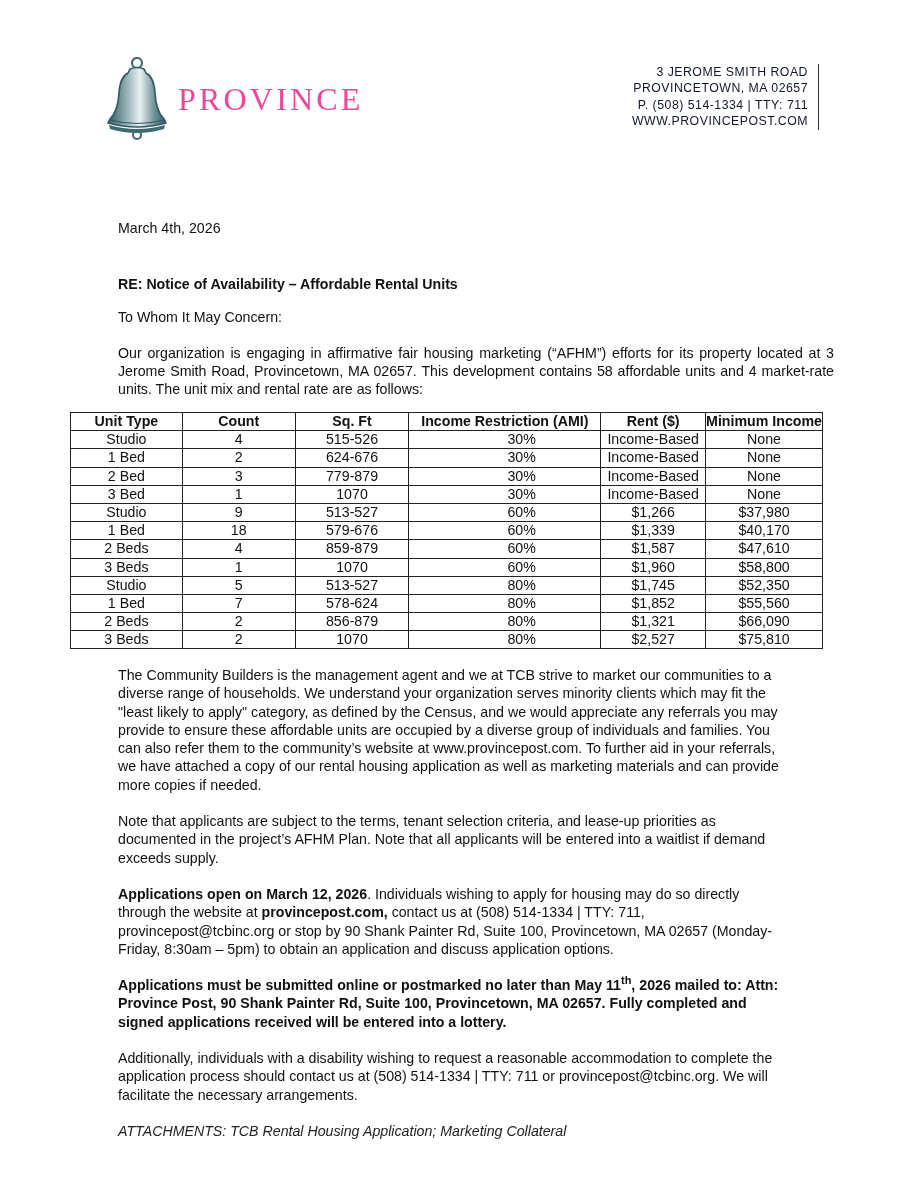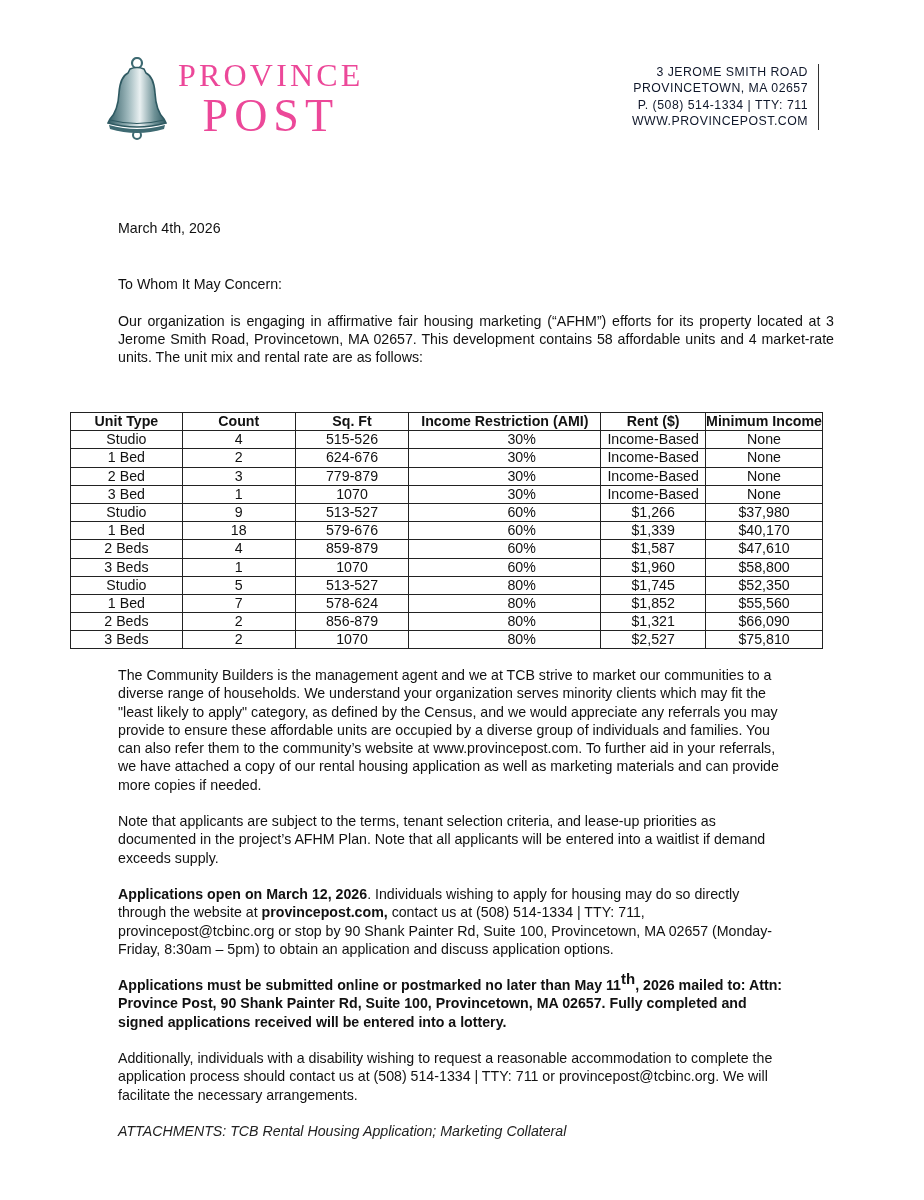--- a/index.html
+++ b/index.html
@@ -45,21 +45,21 @@
       position: absolute;
       left: 118px; top: 219px;
       width: 720px;
     }
     .date { margin-bottom: 38px; }
     .re { font-weight: bold; margin-bottom: 14px; }
     .salutation { margin-bottom: 18px; }
     p.para { margin-bottom: 18px; }
     p.justify { text-align: justify; width: 716px; }
     p.narrow { width: 670px; }
-    sup { font-size: 15px; line-height: 0; vertical-align: super; text-align: center; }
+    sup { font-size: 11px; line-height: 0; vertical-align: super; text-align: center; }
     a.link { color: inherit; text-decoration: none; }
     .attachments { font-style: italic; color: #222; margin-top: 2px; }
     
     table.units {
       position: absolute;
       left: 70px; top: 412px;
       width: 753px;
       border-collapse: collapse;
       font-size: 14.2px;
       line-height: 17px;
@@ -97,33 +97,33 @@
       </linearGradient>
     </defs>
     <ellipse cx="31" cy="6" rx="5" ry="5" fill="none" stroke="#3e6a72" stroke-width="2.2"></ellipse>
     <path d="M24 12 Q31 9 38 12 L40 16 Q48 20 49 36 Q50 54 58 62 L60 66 Q31 74 2 66 L4 62 Q12 54 13 36 Q14 20 22 16 Z" fill="url(#bellg)" stroke="#2f5a62" stroke-width="1.6"></path>
     <path d="M4 63 Q31 70 58 63" fill="none" stroke="#2f5a62" stroke-width="1.2"></path>
     <path d="M3 68 Q31 76 59 68 L58 72 Q31 80 4 72 Z" fill="#3e6a72"></path>
     <circle cx="31" cy="78" r="4" fill="none" stroke="#3e6a72" stroke-width="2"></circle>
   </svg>
   <div class="wordmark">
     <span class="w1">PROVINCE</span>
-    <span class="w2">POST</span>
   </div>
 </div>
 
 <div class="address">
   <div>3 JEROME SMITH ROAD</div>
   <div>PROVINCETOWN, MA 02657</div>
   <div>P. (508) 514-1334 | TTY: 711</div>
   <div><a>WWW.PROVINCEPOST.COM</a></div>
 </div>
 
 <div class="content">
   <div class="date">March 4th, 2026</div>
+  <div class="re">RE: Notice of Availability – Affordable Rental Units</div>
   <div class="salutation">To Whom It May Concern:</div>
   <p class="para justify">Our organization is engaging in affirmative fair housing marketing (“AFHM”) efforts for its property located at 3 Jerome Smith Road, Provincetown, MA 02657. This development contains 58 affordable units and 4 market-rate units. The unit mix and rental rate are as follows:</p>
 </div>
 
 <table class="units">
   <colgroup>
     <col class="c1">
       <col class="c2">
       <col class="c3">
       <col class="c4">

